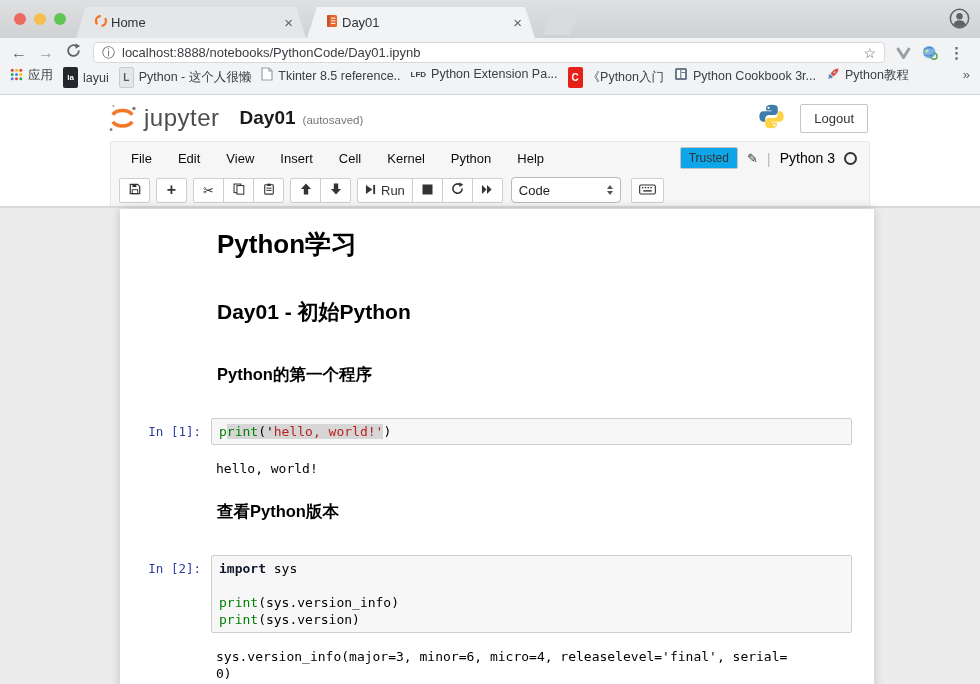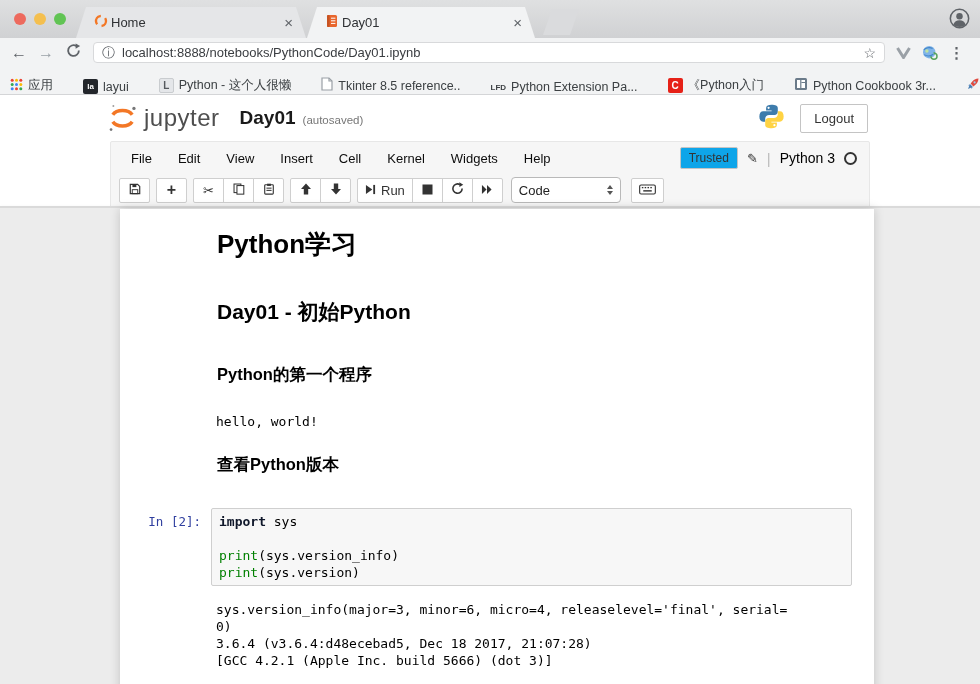--- a/index.html
+++ b/index.html
@@ -20,23 +20,23 @@
   #urlrow{left:0;top:38px;width:980px;height:29px;background:#f2f3f4;display:flex;align-items:center;}
   .navg{font-size:16px;line-height:1;margin-left:11px;color:#5f6368;}
   .navg.dis{color:#9aa0a6;}
   #reload-svg{margin-left:12px;}
   #urlfield{margin-left:12px;width:792px;height:21px;background:#fff;border:1px solid #d8d9db;border-radius:4px;display:flex;align-items:center;padding:0 8px;box-sizing:border-box;}
   #urlinfo{color:#5f6368;font-size:13px;margin-right:7px;}
   #urltext{font-size:13px;color:#3a3d41;flex:1;white-space:nowrap;overflow:hidden;}
   #urlstar{color:#5f6368;font-size:14px;}
   .extbtn{margin-left:11px;display:flex;align-items:center;}
   #menudots{margin-left:10px;color:#5f6368;font-size:15px;font-weight:bold;}
-  #bookmarks{left:0;top:67px;width:980px;height:28px;background:#f2f3f4;border-bottom:1px solid #d4d5d7;display:flex;align-items:flex-end;padding-left:10px;gap:30px;box-sizing:border-box;}
+  #bookmarks{left:0;top:67px;width:980px;height:28px;background:#f2f3f4;border-bottom:1px solid #d4d5d7;display:flex;align-items:flex-start;padding-left:10px;gap:10px;box-sizing:border-box;}
   .bm{display:flex;align-items:center;gap:5px;font-size:12.5px;color:#3c4043;white-space:nowrap;}
-  .sqicon{width:15px;height:15px;border-radius:2px;display:flex;align-items:center;justify-content:center;font-weight:bold;}
+  .sqicon{width:15px;height:21px;border-radius:2px;display:flex;align-items:center;justify-content:center;font-weight:bold;}
   #ic-layui{background:#23262B;color:#fff;font-size:8px;}
   #ic-l{background:#e4e6e9;color:#55595e;font-size:10px;border:1px solid #c9cccf;box-sizing:border-box;}
   #ic-csdn{background:#E62117;color:#fff;font-size:10px;}
   #ic-lfd{font-size:8px;font-weight:bold;color:#3c4043;letter-spacing:0;}
   #bm-more{margin-left:auto;margin-right:10px;color:#5f6368;font-size:13px;}
   
   #brand{left:0;top:95px;width:980px;height:46px;background:#fff;display:flex;align-items:center;}
   #jlogo{margin-left:106px;display:flex;align-items:center;}
   #jlogotext{font-size:24px;color:#4e4e4e;margin-left:5px;letter-spacing:.5px;}
   #nbtitle{font-size:19px;color:#1a1a1a;margin-left:20px;font-weight:bold;font-family:"Liberation Sans",sans-serif;}
@@ -238,21 +238,21 @@
 </div>
 
 <div class="abs" id="menupanel">
   <div id="menurow">
     <span class="mitem">File</span>
     <span class="mitem">Edit</span>
     <span class="mitem">View</span>
     <span class="mitem">Insert</span>
     <span class="mitem">Cell</span>
     <span class="mitem">Kernel</span>
-    <span class="mitem">Widgets</span>
+    <span class="mitem">Python</span>
     <span class="mitem">Help</span>
     <span id="menuright">
       <button id="trustedbtn">Trusted</button>
       <span id="pencil">✎</span>
       <span class="vdiv">|</span>
       <span id="kernelname">Python 3</span>
       <span id="kernelind"></span>
     </span>
   </div>
   <div id="toolrow">
@@ -368,20 +368,28 @@
           </div>
       </div>
 
       <div class="cell">
         <div class="prompt"></div>
         <div class="inner md">
             <h3>Python的第一个程序</h3>
           </div>
       </div>
 
+      <div class="cell codecell">
+        <div class="prompt">In [1]:</div>
+        <div class="inner">
+          <div class="input">
+            <div class="codeline"><span class="k">p</span><span class="sel"><span class="k">rint</span><span>('</span><span class="s">hello, world!</span><span class="s">'</span></span><span>)</span></div>
+          </div>
+        </div>
+      </div>
 
       <div class="outrow">
         <div class="prompt"></div>
         <div class="out">hello, world!</div>
       </div>
 
       <div class="cell">
         <div class="prompt"></div>
         <div class="inner md">
             <h3>查看Python版本</h3>

